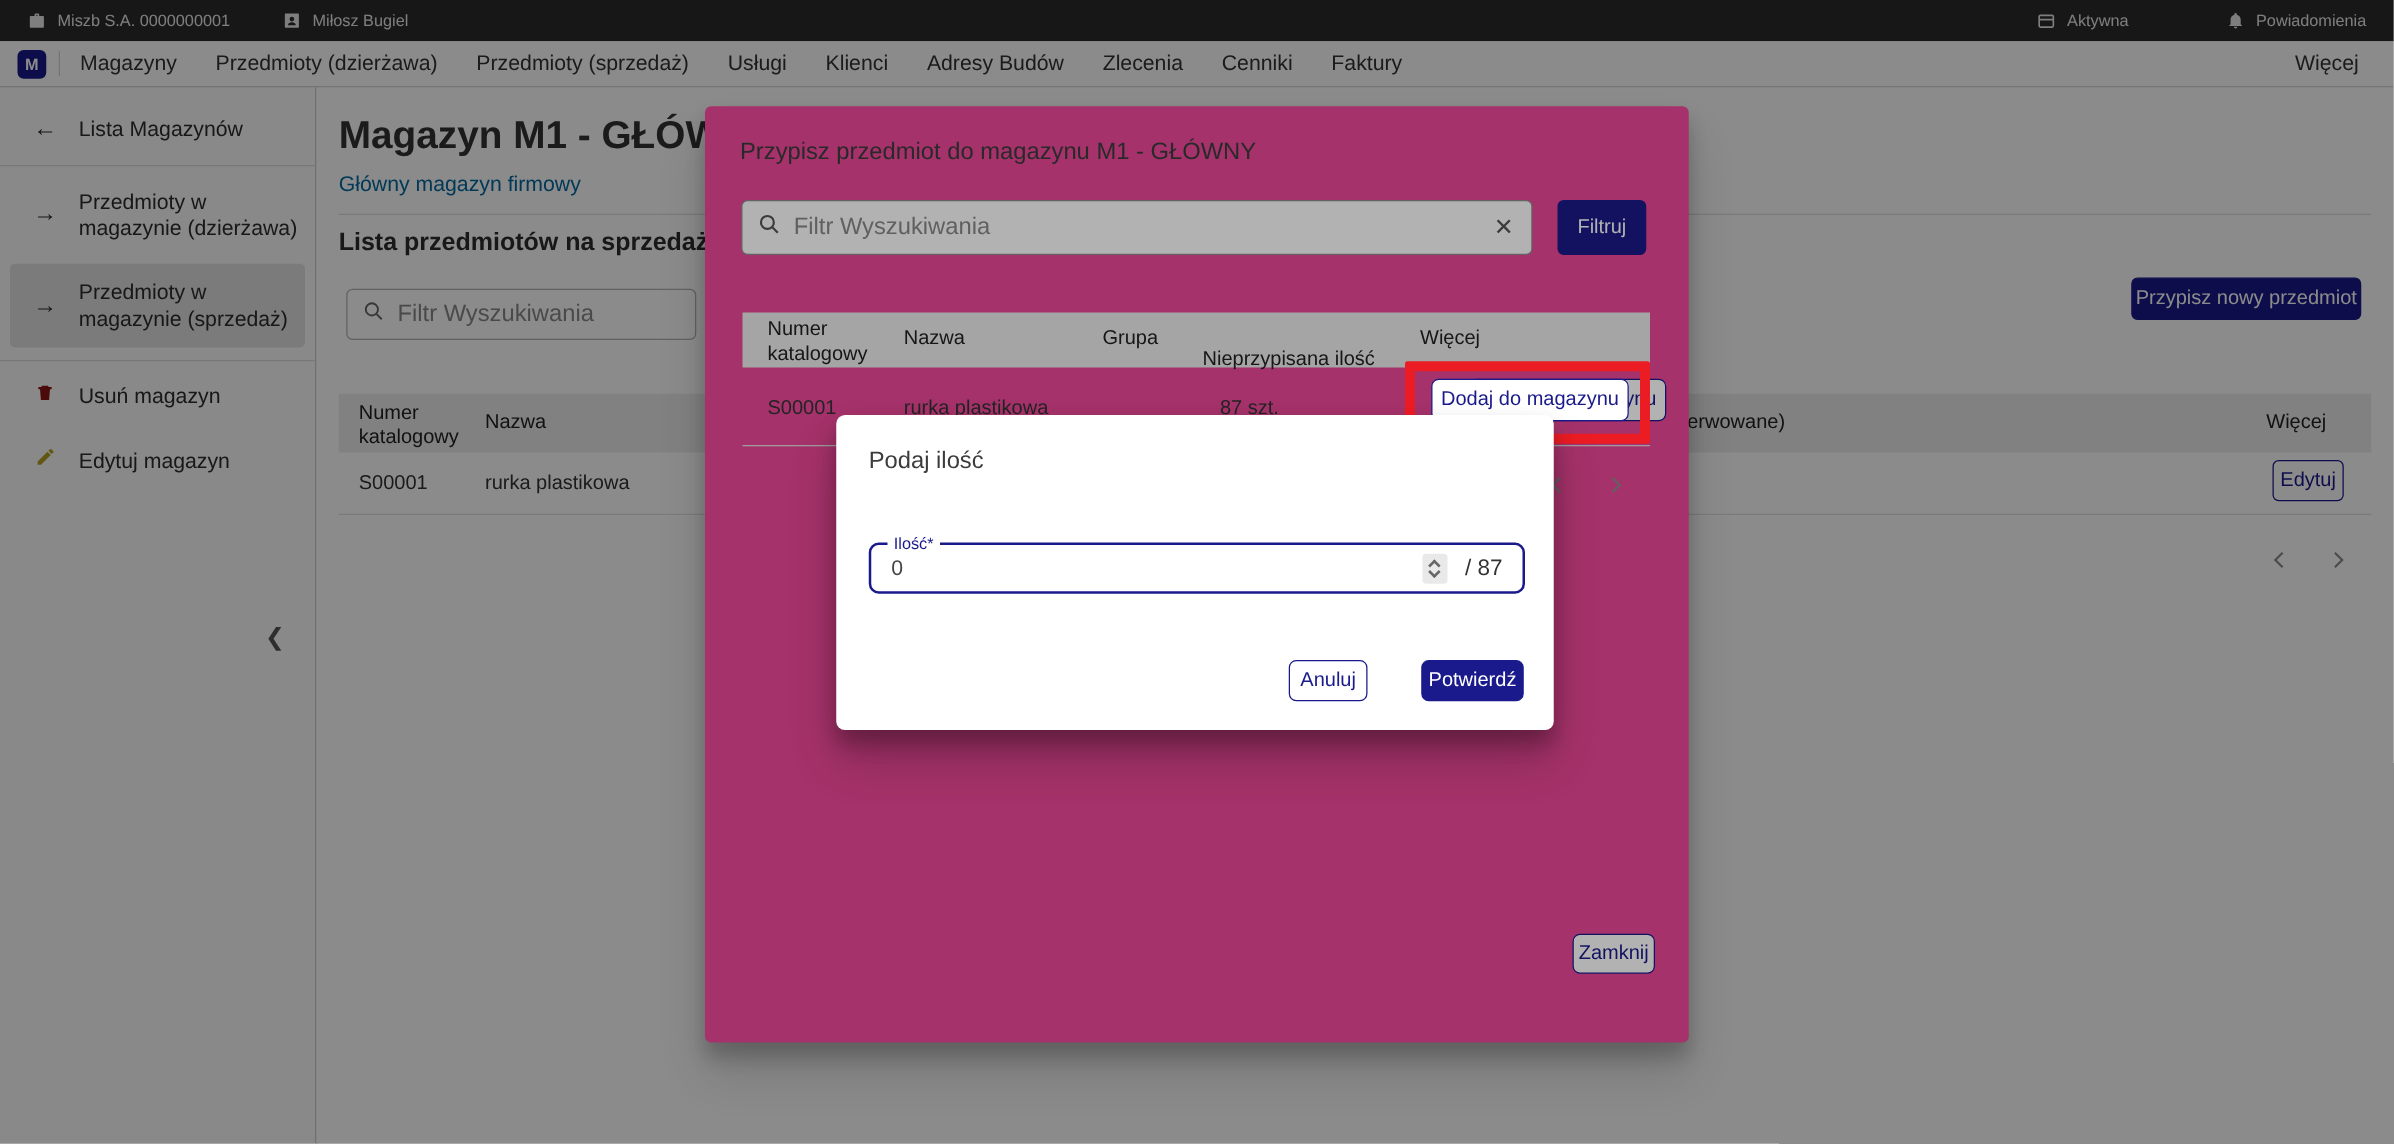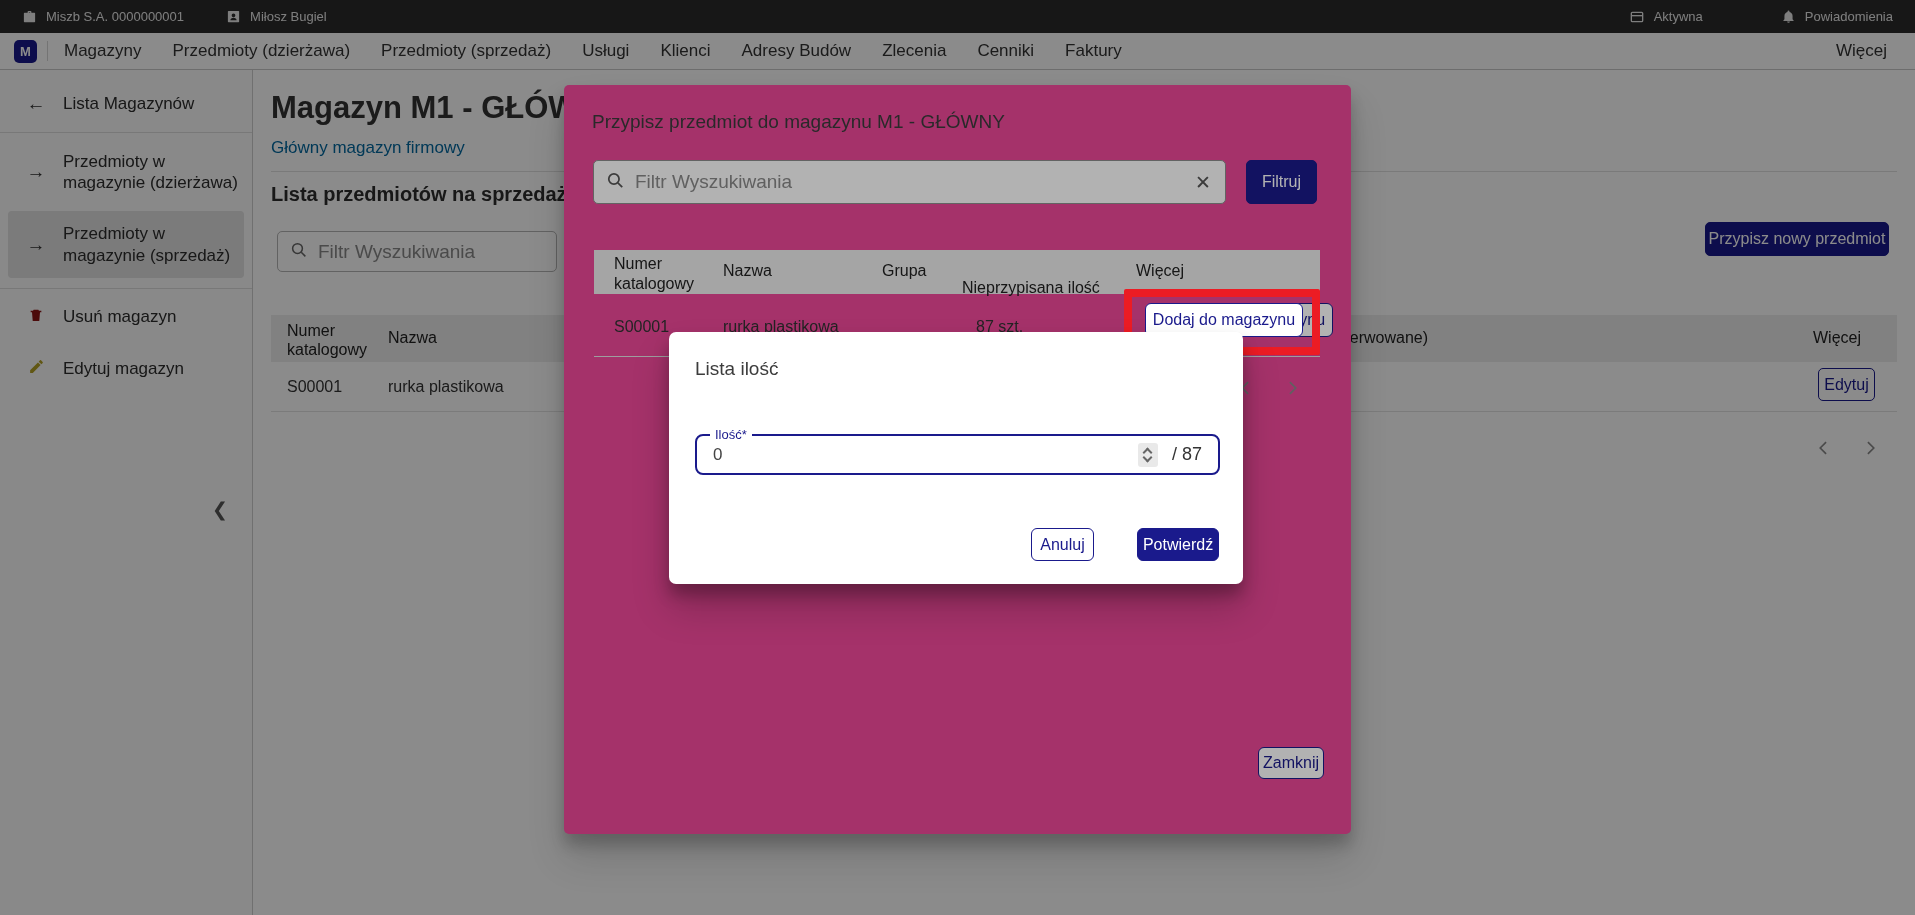--- a/index.html
+++ b/index.html
@@ -304,21 +304,21 @@
 
     <button class="btn btn-outline mo-close">Zamknij</button>
   </section>
 
   <div class="backdrop-b"></div>
 
   <div class="hl-frame"></div>
   <button class="btn btn-outline hl-button">Dodaj do magazynu</button>
 
   <section class="modal-inner">
-    <div class="mi-title">Lista ilość</div>
+    <div class="mi-title">Podaj ilość</div>
 
     <div class="qty-field">
       <span class="qty-label">Ilość*</span>
       <input type="text" value="0" style="">
       <span class="spinner">
         <span class="chev-up"></span>
         <span class="chev-down"></span>
       </span>
       <span class="qty-max">/ 87</span>
     </div>

